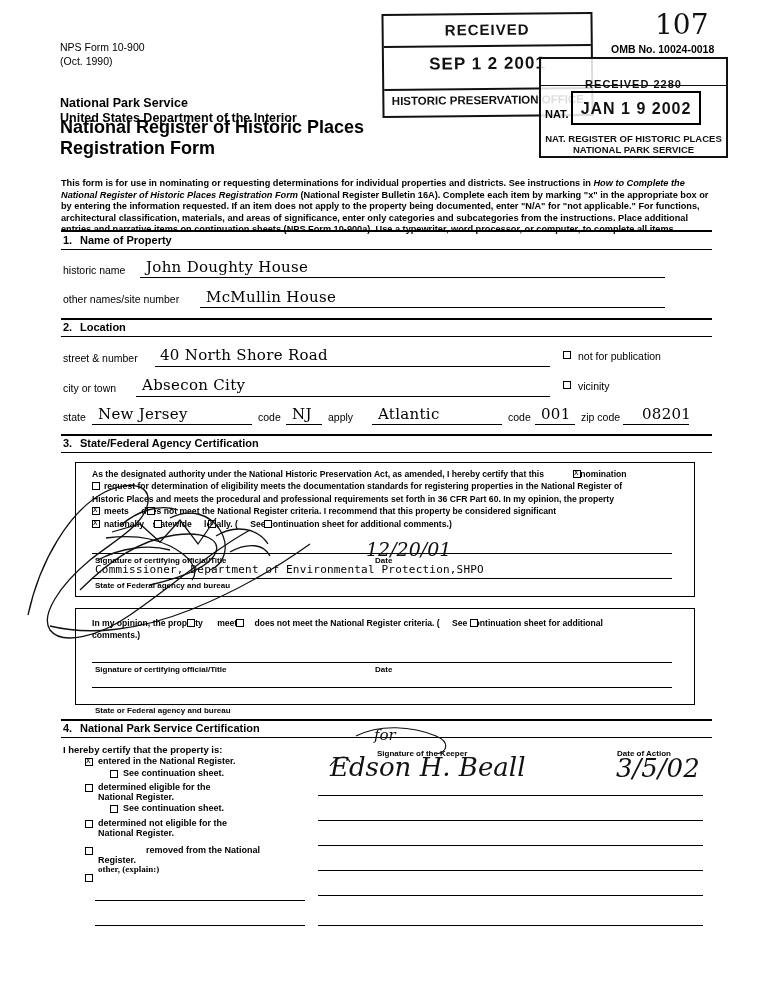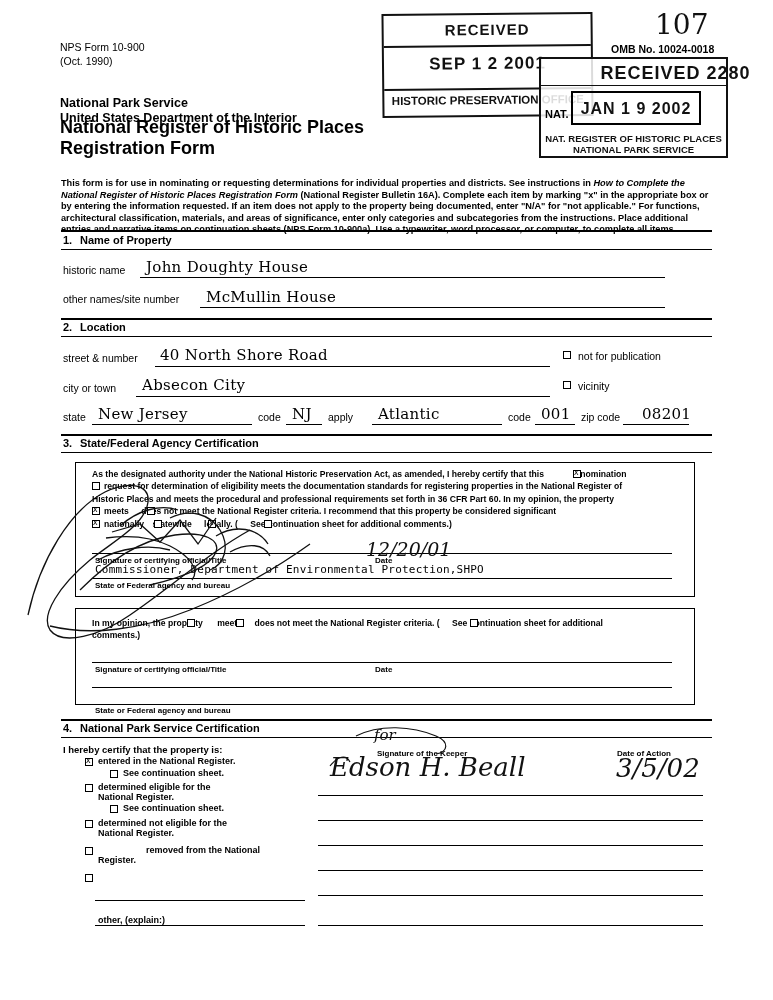--- a/index.html
+++ b/index.html
@@ -121,21 +121,21 @@
 
   <div class="stamp" style="left:382px; top:13px; width:211px; height:104px; transform:rotate(-0.6deg);">
     <div class="line" style="top:6px; font-size:15px;">RECEIVED</div>
     <div class="stamp-inner-rule" style="left:0; top:30px; width:100%;"></div>
     <div class="line" style="top:39px; font-size:17px;">SEP 1 2 2001</div>
     <div class="stamp-inner-rule" style="left:0; top:73px; width:100%;"></div>
     <div class="line" style="top:79px; font-size:11.5px; letter-spacing:0px;">HISTORIC PRESERVATION OFFICE</div>
   </div>
 
   <div class="stamp" style="left:539px; top:57px; width:189px; height:101px;">
-    <div class="line" style="top:4px; font-size:18px;padding-left:42px;">RECEIVED 2280</div>
+    <div class="line" style="top:19px; font-size:11px;">RECEIVED 2280</div>
     <div class="stamp-inner-rule" style="left:0; top:26px; width:100%; height:1px;"></div>
     <div class="box" style="left:30px; top:32px; width:130px; height:34px; border-width:2px;">
       <div class="line" style="top:7px; font-size:16px;">JAN 1 9 2002</div>
     </div>
     <div class="line" style="top:74px; font-size:9.5px; letter-spacing:0px; font-weight:bold;">NAT. REGISTER OF HISTORIC PLACES</div>
     <div class="line" style="top:85px; font-size:9.5px; letter-spacing:0px; font-weight:bold;">NATIONAL PARK SERVICE</div>
   </div>
 
   <div class="t b" style="left:545px; top:108px; font-size:11px;">NAT.</div>
 
@@ -296,21 +296,21 @@
 
   <div class="cb" style="left:85px; top:820px;"></div>
   <div class="t small b" style="left:98px; top:818px;">determined not eligible for the</div>
   <div class="t small b" style="left:98px; top:828px;">National Register.</div>
 
   <div class="cb" style="left:85px; top:847px;"></div>
   <div class="t small b" style="left:98px; top:845px;padding-left:48px;">removed from the National</div>
   <div class="t small b" style="left:98px; top:855px;">Register.</div>
 
   <div class="cb" style="left:85px; top:874px;"></div>
-  <div class="t small b" style="left:98px; top:915px;">other, (explain:)</div>
+  <div class="t small b" style="left:98px; top:864px;font-family:Liberation Serif, serif;">other, (explain:)</div>
 
   <div class="rule" style="left:318px; top:795px; width:385px;"></div>
   <div class="rule" style="left:318px; top:820px; width:385px;"></div>
   <div class="rule" style="left:318px; top:845px; width:385px;"></div>
   <div class="rule" style="left:318px; top:870px; width:385px;"></div>
   <div class="rule" style="left:318px; top:895px; width:385px;"></div>
   <div class="rule" style="left:95px; top:900px; width:210px;"></div>
   <div class="rule" style="left:95px; top:925px; width:210px;"></div>
   <div class="rule" style="left:318px; top:925px; width:385px;"></div>
 

